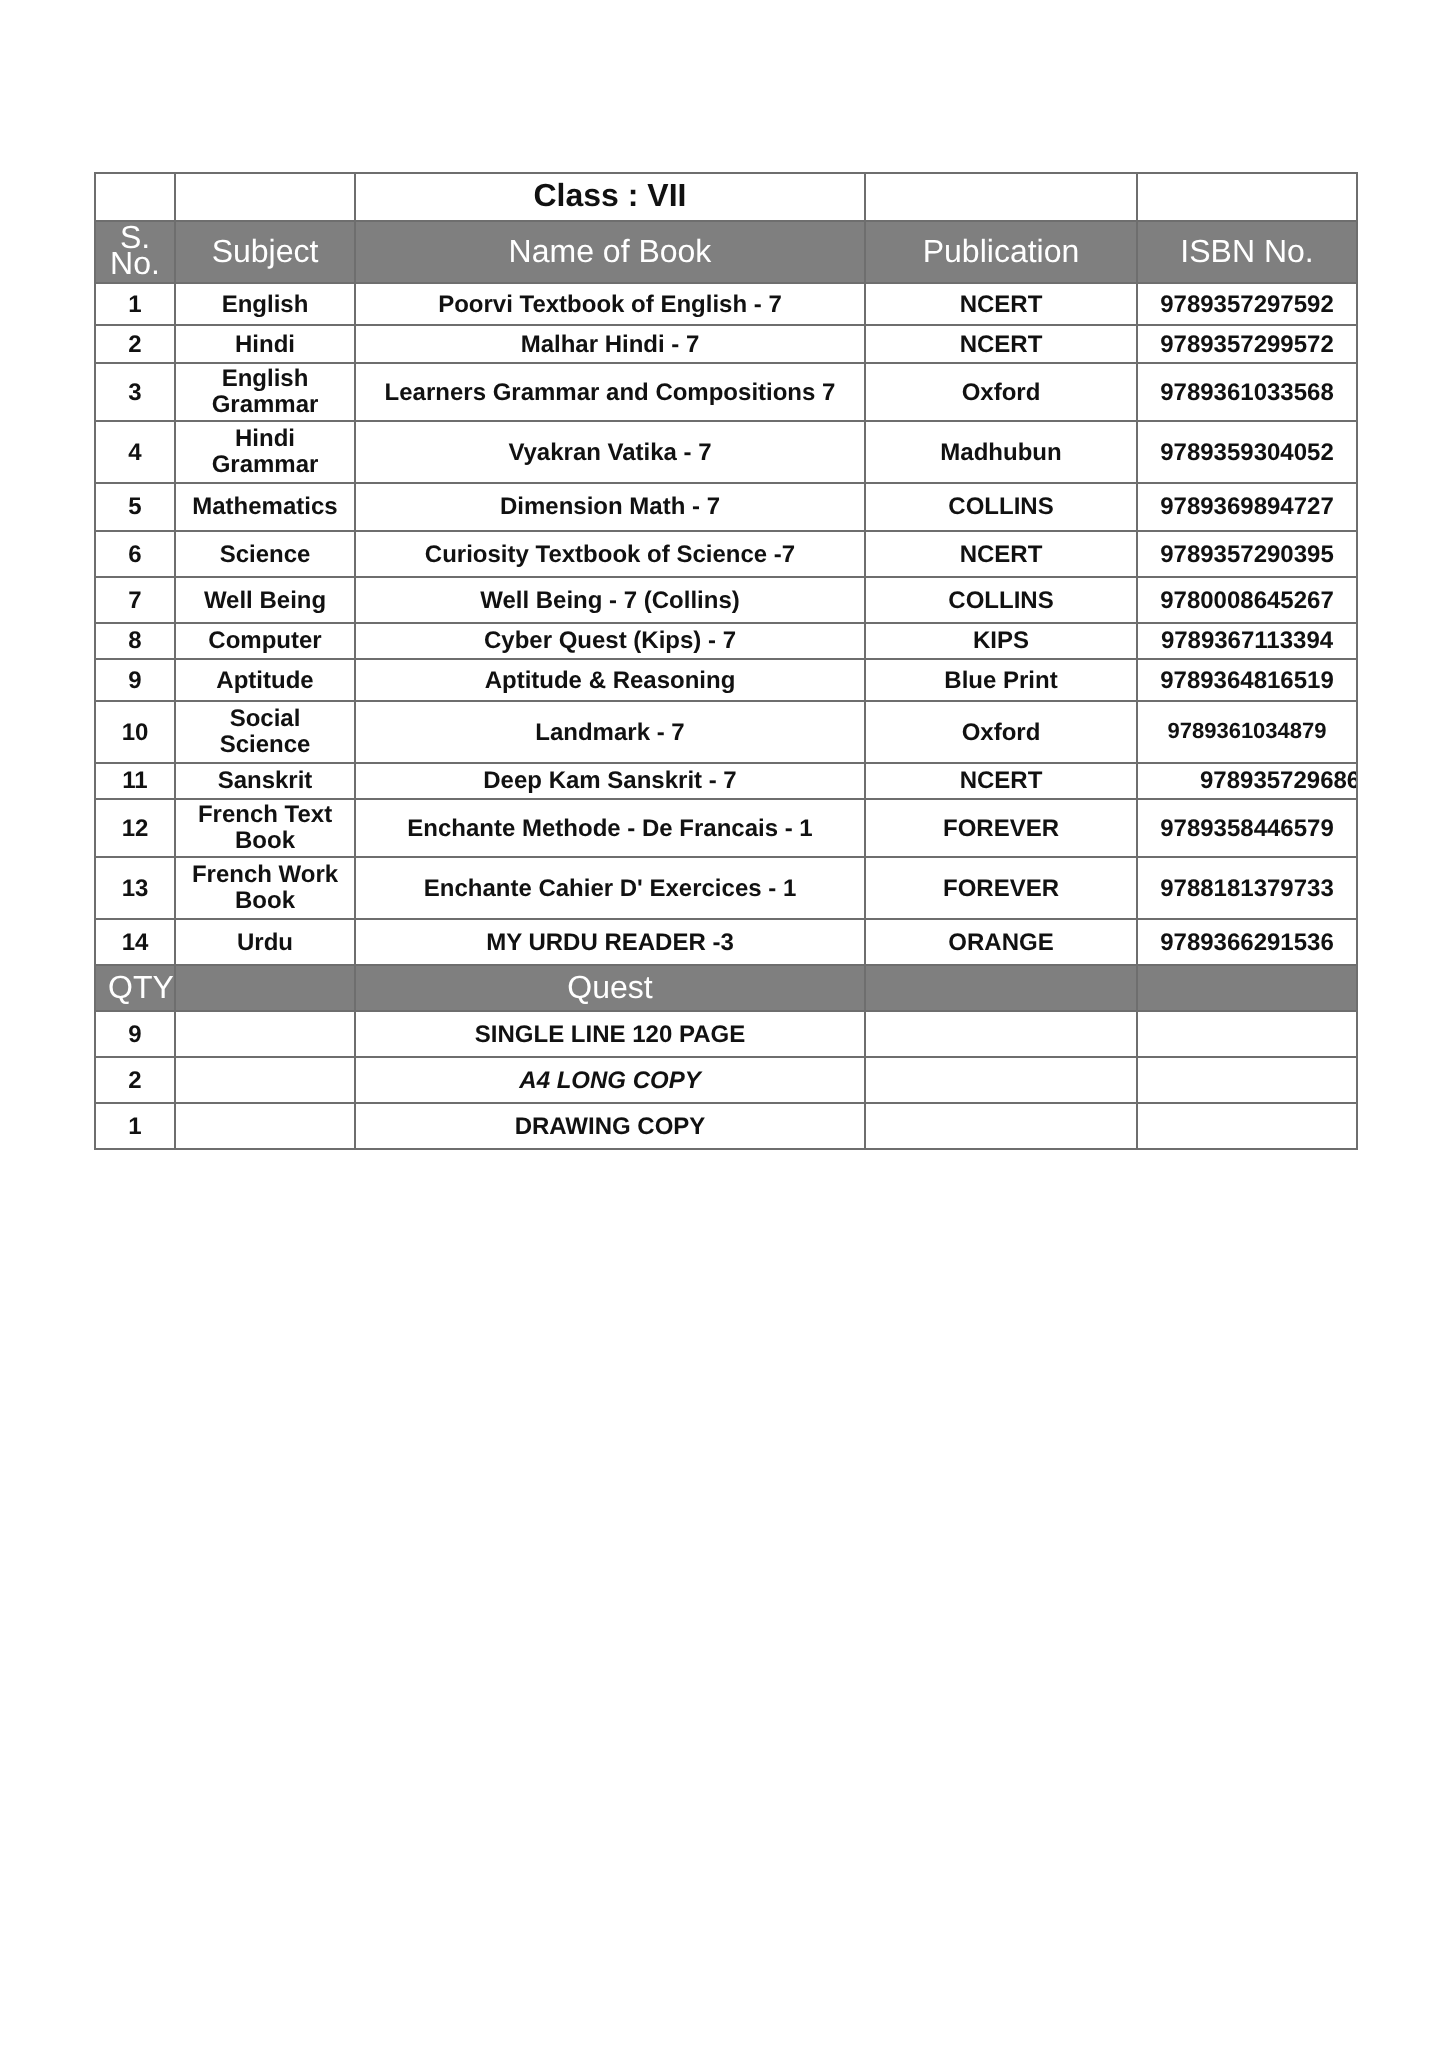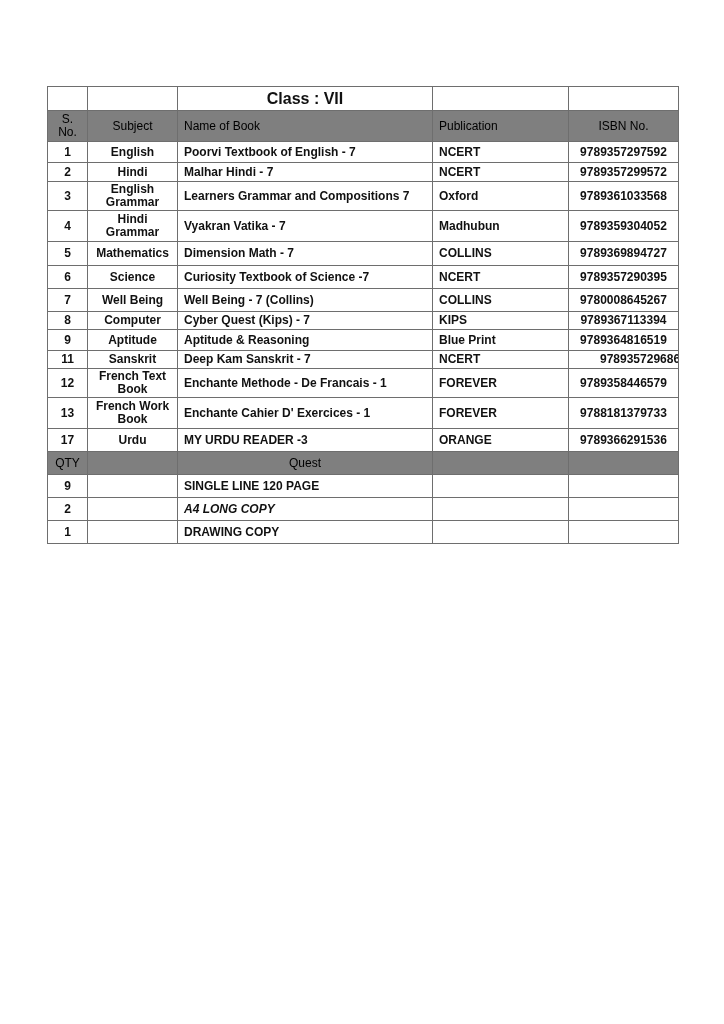--- a/index.html
+++ b/index.html
@@ -9,25 +9,25 @@
     }
     table {
       position: absolute; left: 47px; top: 86px;
       border-collapse: collapse; table-layout: fixed; width: 631px;
     }
     td {
       border: 1px solid #6e6e6e; padding: 0 6px; font-size: 12px; font-weight: bold;
       line-height: 13px; vertical-align: middle; overflow: hidden;
     }
     .c { text-align: center; }
-    .l { text-align: left; }
+    .l { text-align: center; }
     .title-row td { height: 23px; }
     .title-text { font-size: 16px; font-weight: bold; text-align: center; }
     .hdr td {
-      background: #7f7f7f; color: #000000; font-weight: normal; font-size: 12px;
+      background: #7f7f7f; color: #ffffff; font-weight: normal; font-size: 16px;
     }
     .hdr.main td { height: 30px; }
     .hdr.qty td { height: 22px; }
     .isbn-small { font-size: 11px; }
   </style>
 </head>
 <body>
 
 <table>
   <colgroup>
@@ -111,20 +111,27 @@
         <td class="c" style="height: 17px;">9789367113394</td>
       </tr>
       <tr>
         <td class="c" style="height: 20px;">9</td>
         <td class="c" style="height: 20px;">Aptitude</td>
         <td class="l" style="height: 20px;">Aptitude &amp; Reasoning</td>
         <td class="l" style="height: 20px;">Blue Print</td>
         <td class="c" style="height: 20px;">9789364816519</td>
       </tr>
       <tr>
+        <td class="c" style="height: 30px;">10</td>
+        <td class="c" style="height: 30px;">Social Science</td>
+        <td class="l" style="height: 30px;">Landmark - 7</td>
+        <td class="l" style="height: 30px;">Oxford</td>
+        <td class="c isbn-small" style="height: 30px;">9789361034879</td>
+      </tr>
+      <tr>
         <td class="c" style="height: 17px;">11</td>
         <td class="c" style="height: 17px;">Sanskrit</td>
         <td class="l" style="height: 17px;">Deep Kam Sanskrit - 7</td>
         <td class="l" style="height: 17px;">NCERT</td>
         <td class="c" style="height: 17px; padding-left: 31px;">9789357296861</td>
       </tr>
       <tr>
         <td class="c" style="height: 28px;">12</td>
         <td class="c" style="height: 28px;">French Text Book</td>
         <td class="l" style="height: 28px;">Enchante Methode - De Francais - 1</td>
@@ -132,21 +139,21 @@
         <td class="c" style="height: 28px;">9789358446579</td>
       </tr>
       <tr>
         <td class="c" style="height: 30px;">13</td>
         <td class="c" style="height: 30px;">French Work Book</td>
         <td class="l" style="height: 30px;">Enchante Cahier D' Exercices - 1</td>
         <td class="l" style="height: 30px;">FOREVER</td>
         <td class="c" style="height: 30px;">9788181379733</td>
       </tr>
       <tr>
-        <td class="c" style="height: 22px;">17</td>
+        <td class="c" style="height: 22px;">14</td>
         <td class="c" style="height: 22px;">Urdu</td>
         <td class="l" style="height: 22px;">MY URDU READER -3</td>
         <td class="l" style="height: 22px;">ORANGE</td>
         <td class="c" style="height: 22px;">9789366291536</td>
       </tr>
     </tbody>
   <tbody>
     <tr class="hdr qty">
       <td class="c">QTY</td>
       <td></td>

